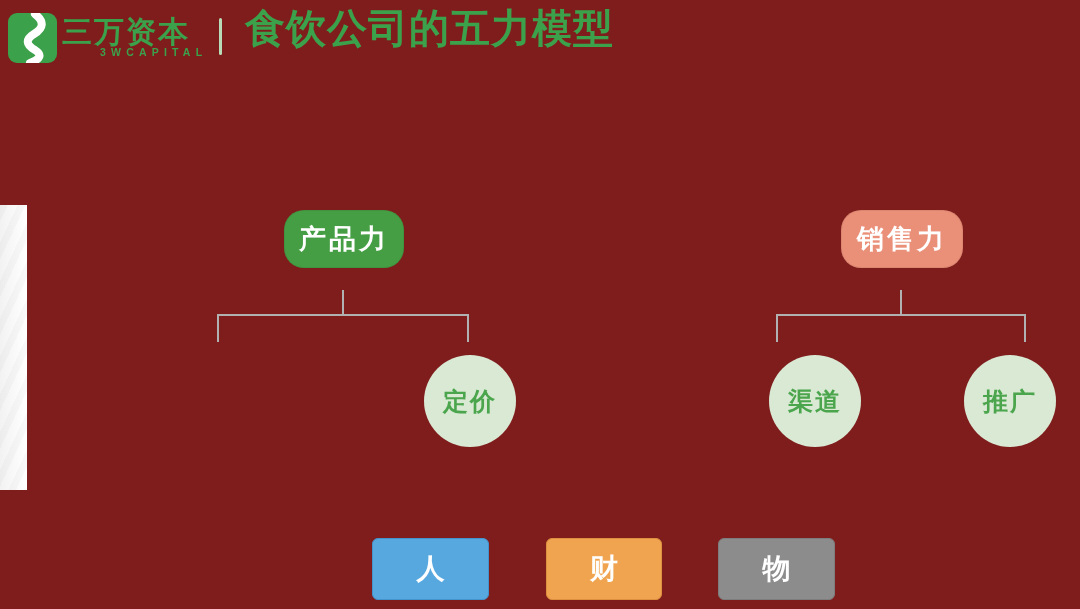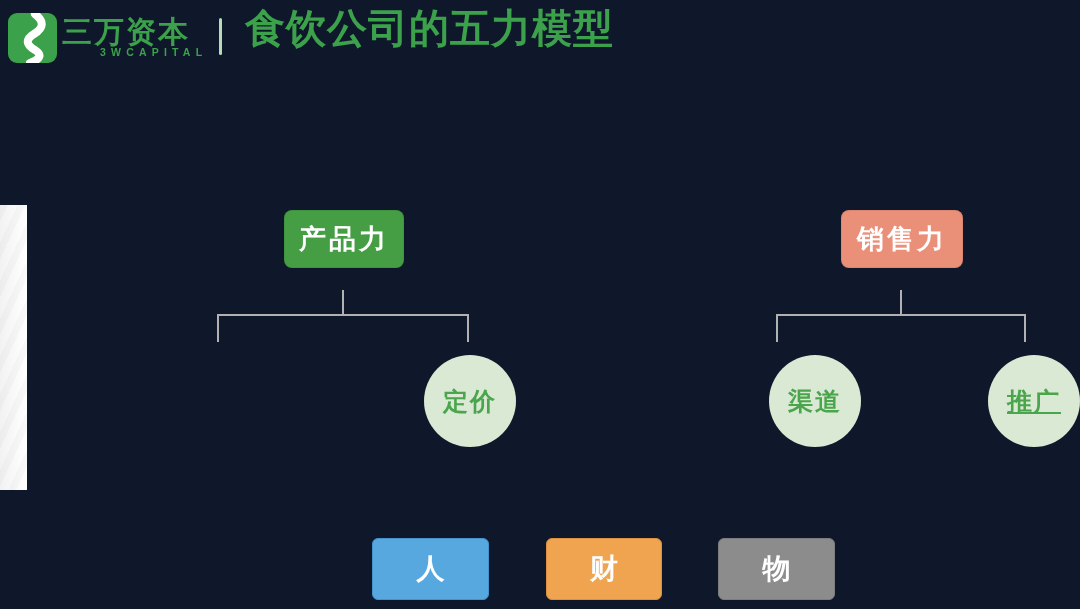--- a/index.html
+++ b/index.html
@@ -1,21 +1,21 @@
 <!DOCTYPE html>
 <html><head>
 <meta charset="utf-8">
 <style>
   html, body { margin: 0; padding: 0; background: #ffffff; }
   body {
     width: 1080px; height: 609px;
     font-family: "Liberation Sans", "DejaVu Sans", sans-serif;
     overflow: hidden;
   }
-  .slide { position: relative; width: 1080px; height: 609px; background: #0f172a; }
+  .slide { position: relative; width: 1080px; height: 609px; background: #7f1d1d; }
 
   
   .logo-icon {
     position: absolute; left: 8px; top: 13px; width: 49px; height: 50px;
   }
   .logo-name {
     position: absolute; left: 62px; top: 12px;
     font-size: 30px; font-weight: bold; color: #3ba14b; letter-spacing: 2px;
     white-space: nowrap;
   }
@@ -39,40 +39,40 @@
   .edge-watermark {
     position: absolute; left: 0; top: 205px; width: 27px; height: 285px;
     background:
       repeating-linear-gradient(115deg, rgba(0,0,0,0.025) 0 7px, rgba(0,0,0,0) 7px 16px),
       linear-gradient(to right, #f2f2f2, #ffffff);
   }
 
   
   .root-box {
     position: absolute; top: 210px; height: 58px;
-    border-radius: 8px;
+    border-radius: 20px;
     display: flex; align-items: center; justify-content: center;
     color: #ffffff; font-size: 27px; font-weight: bold; letter-spacing: 3px;
     box-shadow: inset 0 0 0 1px rgba(0,0,0,0.06);
   }
   .root-product { left: 284px; width: 120px; background: #459e44; }
   .root-sales   { left: 841px; width: 122px; background: #ea8f78; }
 
   .line { position: absolute; background: #b1b1b1; }
 
   .leaf-circle {
     position: absolute; top: 355px; width: 92px; height: 92px;
     border-radius: 50%; background: #d9e9d4;
     display: flex; align-items: center; justify-content: center;
     color: #4aa54c; font-size: 25px; font-weight: bold; letter-spacing: 2px;
   }
   .leaf-1 { left: 176px; }
   .leaf-2 { left: 424px; }
   .leaf-3 { left: 769px; }
-  .leaf-4 { left: 988px; text-decoration: underline; }
+  .leaf-4 { left: 964px; }
 
   
   .bottom-box {
     position: absolute; top: 538px; height: 60px;
     border-radius: 6px;
     display: flex; align-items: center; justify-content: center;
     color: #ffffff; font-size: 28px; font-weight: bold;
   }
   .box-people  { left: 372px; width: 115px; background: #58a8e0; border: 1px solid #4593cc; }
   .box-finance { left: 546px; width: 114px; background: #f0a44f; border: 1px solid #dd9140; }

